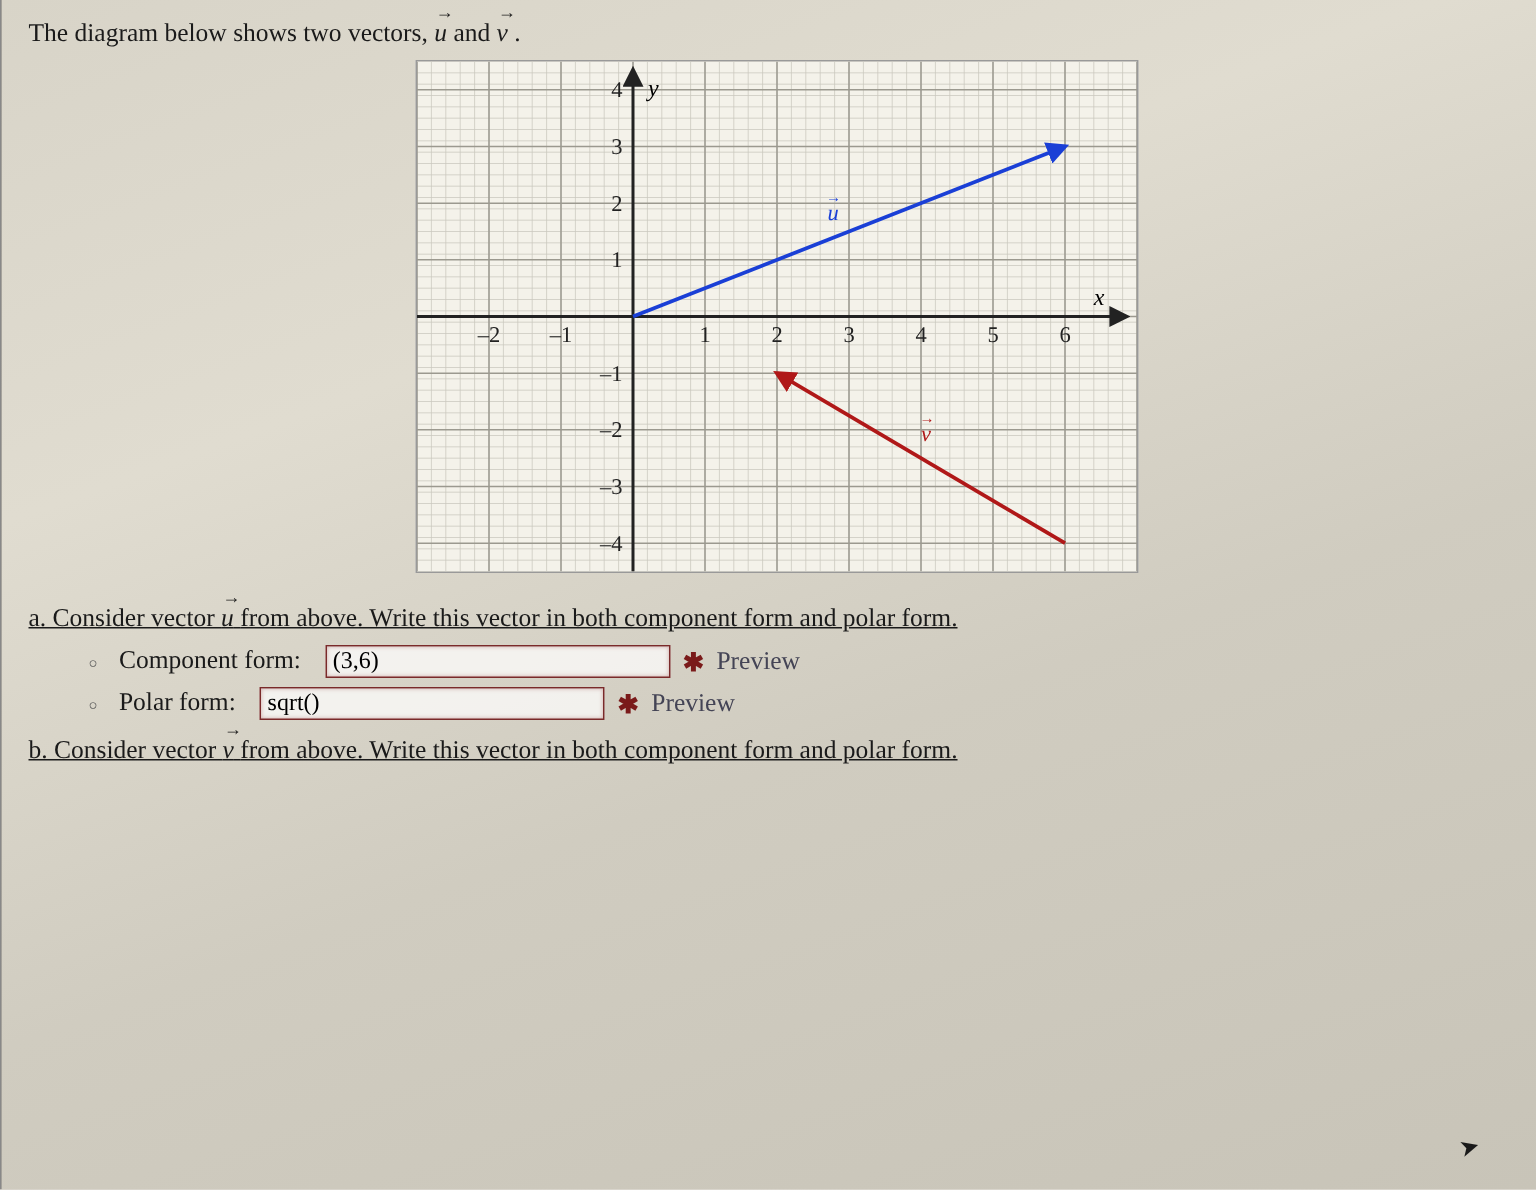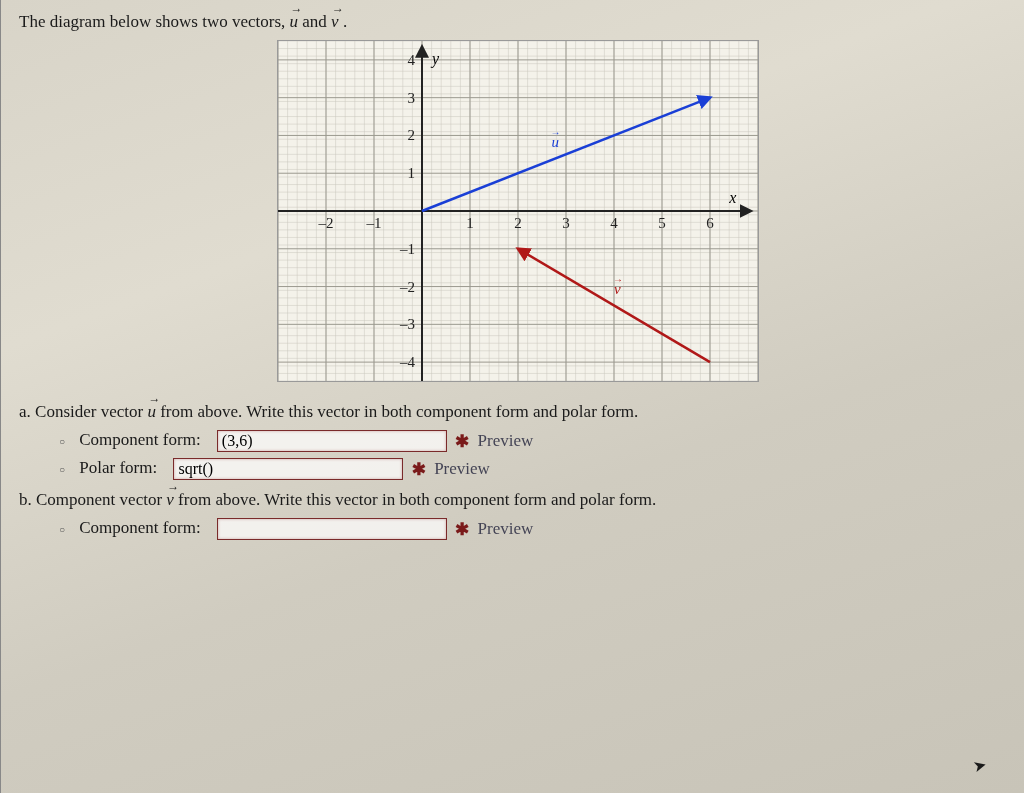--- a/index.html
+++ b/index.html
@@ -33,21 +33,21 @@
   }
   .graph-wrap {
     display: flex;
     justify-content: center;
     margin: 8px 0 20px 0;
   }
   svg.graph {
     background: #f4f2ea;
     border: 1px solid #999;
   }
-  .ql { margin: 10px 0 8px 0; }
+  .ql { margin: 10px 0 8px 0; text-decoration: underline; }
   .sub { margin: 6px 0 6px 40px; }
   .bullet { display: inline-block; width: 10px; color: #555; font-size: 10px; margin-right: 6px; }
   input.answer {
     font-family: "Times New Roman", Times, serif;
     font-size: 16px;
     border: 1px solid #7a2a2a;
     background: rgba(255,255,255,0.7);
     padding: 1px 4px;
     height: 18px;
     vertical-align: middle;
@@ -264,30 +264,23 @@
 
   <div class="sub">
     <span class="bullet">○</span>
     <span>Polar form: </span>
     <input class="answer" style="width: 220px;" value="sqrt()">
     <span class="err">✱</span>
     <span class="prev">Preview</span>
   </div>
 
   <div class="ql">
-    <span>b. Component vector </span>
+    <span>b. Consider vector </span>
     <span class="vec-sym"><span class="arrow-over">→</span><span>v</span></span>
     <span> from above. Write this vector in both component form and polar form.</span>
   </div>
 
-  <div class="sub">
-    <span class="bullet">○</span>
-    <span>Component form: </span>
-    <input class="answer" style="width: 220px;" value="">
-    <span class="err">✱</span>
-    <span class="prev">Preview</span>
-  </div>
 
 
 
 </div>
 
 <div class="cursor">➤</div>
 
 </body></html>

